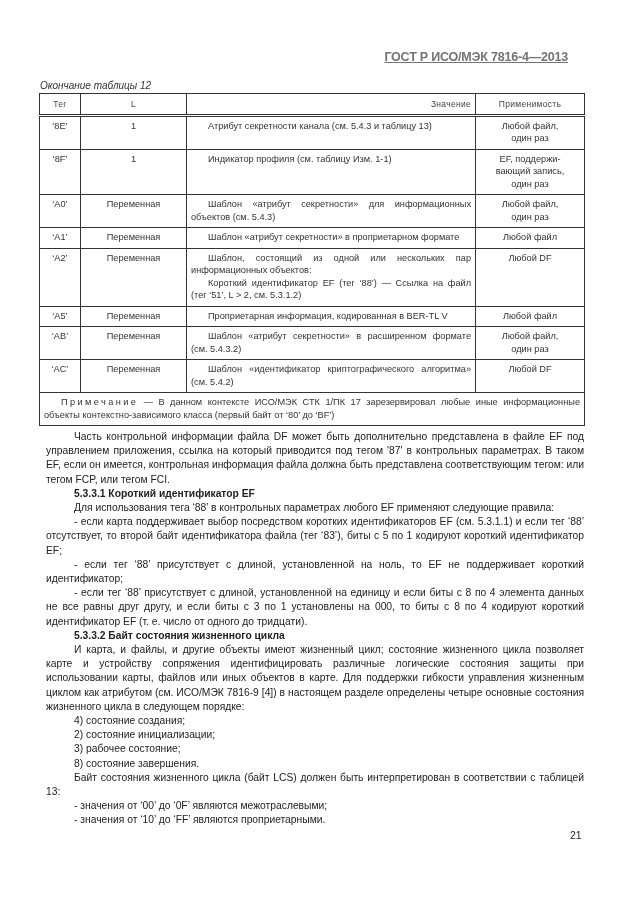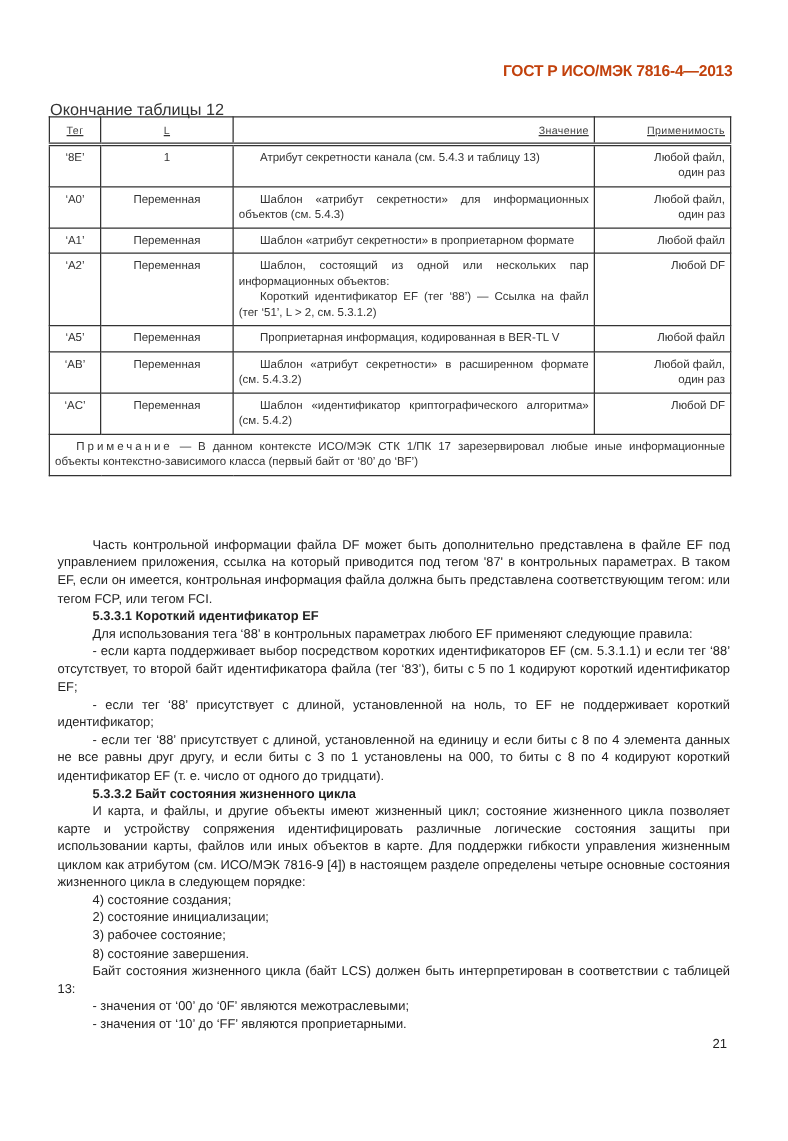--- a/index.html
+++ b/index.html
@@ -1,37 +1,37 @@
 <!DOCTYPE html>
 <html><head>
 <meta charset="utf-8">
 <style>
   html, body { margin:0; padding:0; background:#ffffff; }
   body { width:630px; height:913px; position:relative; overflow:hidden;
          font-family:"Liberation Sans", sans-serif; color:#222; }
   .page { position:absolute; left:0; top:0; width:630px; height:913px; }
 
-  .gost-header { position:absolute; right:44px; top:50px; font-weight:bold;
-                 font-size:12.5px; color:#c2410c; letter-spacing:-0.2px; }
+  .gost-header { position:absolute; right:62px; top:50px; font-weight:bold;
+                 font-size:12.5px; color:#737373; letter-spacing:-0.2px;text-decoration:underline; }
 
-  .caption { position:absolute; left:40px; top:80px; 
-             font-size:13px; color:#333; }
+  .caption { position:absolute; left:40px; top:80px; font-style:italic;
+             font-size:10px; color:#333; }
 
   table.t12 { position:absolute; left:39px; top:93px; width:546px;
               border-collapse:collapse; font-size:9.2px; color:#333; }
   table.t12 td, table.t12 th { border:1px solid #333; vertical-align:top;
               padding:3px 4px 4px 4px; line-height:12.5px; }
   table.t12 th { font-weight:normal; font-size:8.5px; color:#444;
               height:12px; padding:4px 4px 3px 4px; letter-spacing:0.3px; }
-  table.t12 thead tr { border-bottom:3px double #333;text-decoration:underline; }
+  table.t12 thead tr { border-bottom:3px double #333; }
   table.t12 thead th { border-bottom:3px double #333; }
   .c-tag { width:32px; text-align:center; }
   .c-len { width:97px; text-align:center; }
   .c-val { text-align:justify; }
-  .c-app { width:100px; text-align:right; }
+  .c-app { width:100px; text-align:center; }
   .val-p { text-indent:17px; margin:0; text-align:justify; }
   .val-p.last-left { text-align-last:left; }
   td.note { padding:10px 6px 6px 6px; text-align:justify; line-height:13px; }
   .note-label { letter-spacing:2.4px; }
 
   .body-text { position:absolute; left:46px; top:430px; width:538px;
                font-size:10.3px; line-height:14.2px; color:#222; }
   .body-text p { margin:0; text-indent:28px; text-align:justify; }
   .body-text h3 { margin:0; font-size:10.3px; font-weight:bold;
                   text-indent:28px; line-height:14.2px; color:#222; }
@@ -59,20 +59,32 @@
     </thead>
     <tbody id="tbody">
         <tr style="height: 28px;">
           <td class="c-tag">‘8E’</td>
           <td class="c-len">1</td>
           <td class="c-val">
             <p class="val-p last-left">Атрибут секретности канала (см. 5.4.3 и таблицу 13)</p>
           </td>
           <td class="c-app">
             <div>Любой файл,</div>
+            <div>один раз</div>
+          </td>
+        </tr>
+        <tr style="height: 40px;">
+          <td class="c-tag">‘8F’</td>
+          <td class="c-len">1</td>
+          <td class="c-val">
+            <p class="val-p last-left">Индикатор профиля (см. таблицу Изм. 1-1)</p>
+          </td>
+          <td class="c-app">
+            <div>EF, поддержи-</div>
+            <div>вающий запись,</div>
             <div>один раз</div>
           </td>
         </tr>
         <tr style="height: 28px;">
           <td class="c-tag">‘A0’</td>
           <td class="c-len">Переменная</td>
           <td class="c-val">
             <p class="val-p last-left">Шаблон «атрибут секретности» для информационных объектов (см. 5.4.3)</p>
           </td>
           <td class="c-app">

